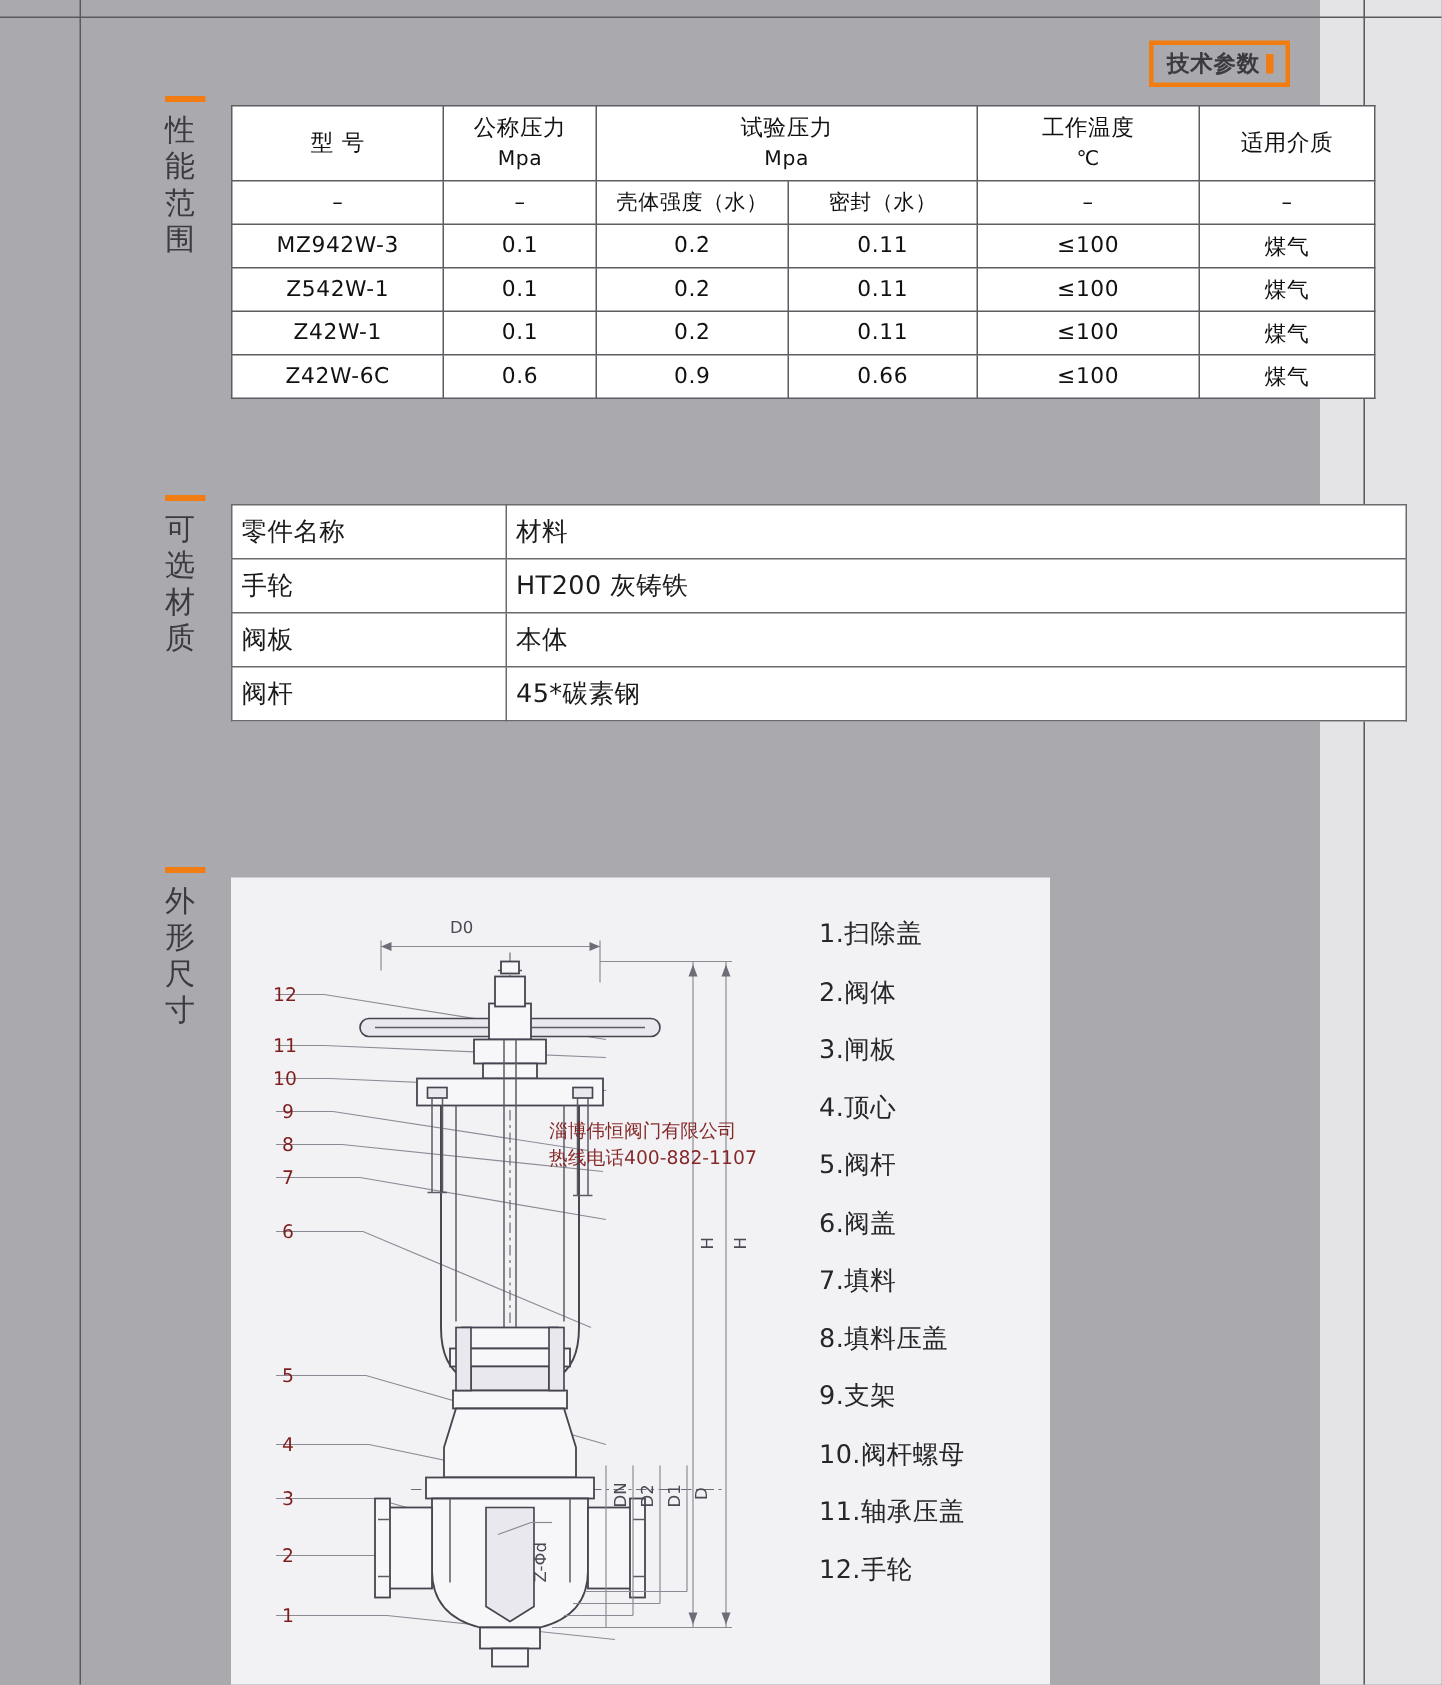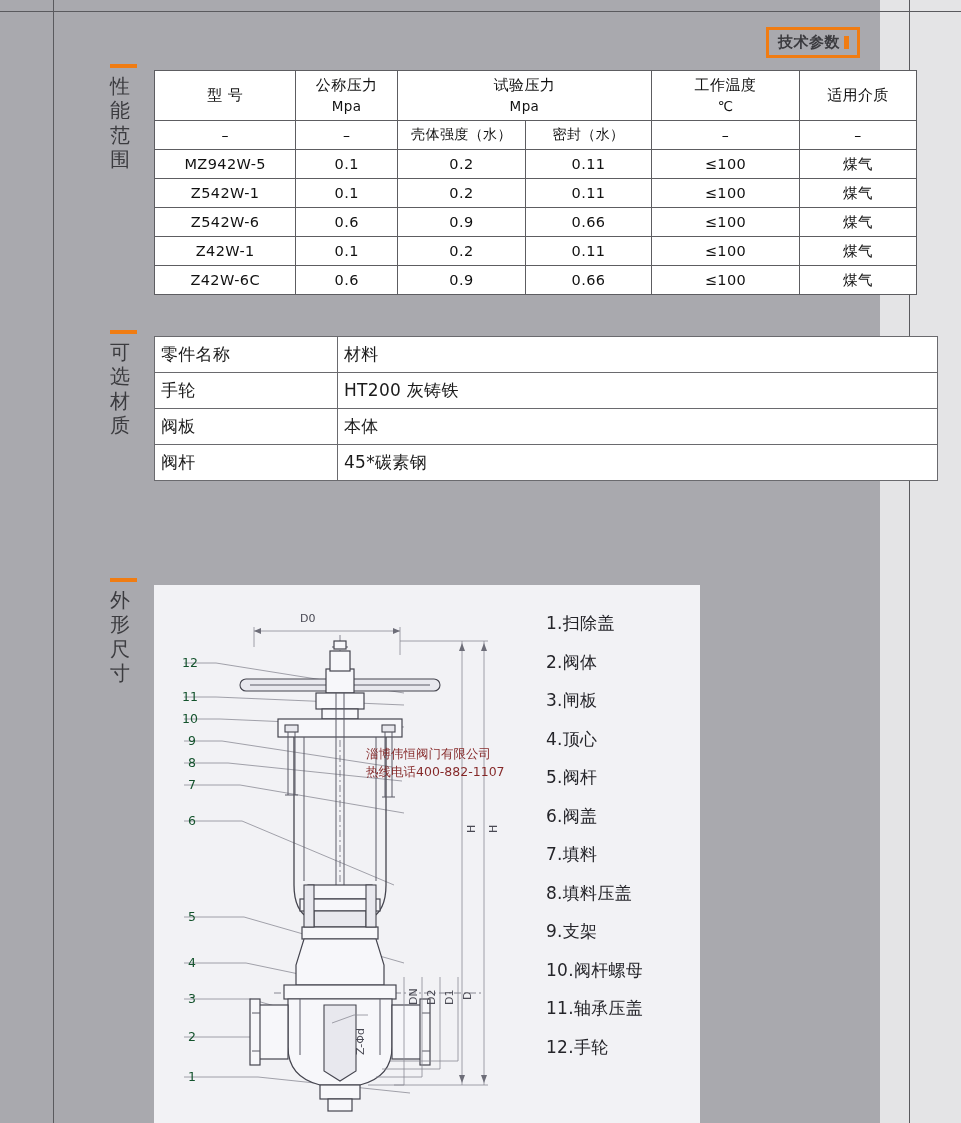--- a/index.html
+++ b/index.html
@@ -102,21 +102,21 @@
     margin-bottom:21.5px;line-height:1;letter-spacing:.3px;
     white-space:nowrap;
   }
   .watermark{
     position:absolute;left:212px;top:160px;
     color:#7f1d1d;font-size:12.5px;line-height:1.45;
     font-family:"DejaVu Sans",sans-serif;
     opacity:.95;pointer-events:none;white-space:nowrap;
   }
   .callout-num{
-    position:absolute;font-size:12.5px;color:#14532d;
+    position:absolute;font-size:12.5px;color:#7f1d1d;
     font-family:"DejaVu Sans",sans-serif;
   }
   .dimlabel{
     position:absolute;font-size:11px;color:#4a4a54;
     font-family:"DejaVu Sans",sans-serif;
   }
   .rot{transform:rotate(-90deg);transform-origin:left top;}
 </style>
 </head>
 <body>
@@ -200,40 +200,32 @@
         <td>–</td>
         <td>–</td>
         <td class="small">壳体强度（水）</td>
         <td class="small">密封（水）</td>
         <td>–</td>
         <td>–</td>
       </tr>
     </thead>
     <tbody id="spec-body">
         <tr>
-          <td>MZ942W-5</td>
+          <td>MZ942W-3</td>
           <td>0.1</td>
           <td>0.2</td>
           <td>0.11</td>
           <td>≤100</td>
           <td>煤气</td>
         </tr>
         <tr>
           <td>Z542W-1</td>
           <td>0.1</td>
           <td>0.2</td>
           <td>0.11</td>
-          <td>≤100</td>
-          <td>煤气</td>
-        </tr>
-        <tr>
-          <td>Z542W-6</td>
-          <td>0.6</td>
-          <td>0.9</td>
-          <td>0.66</td>
           <td>≤100</td>
           <td>煤气</td>
         </tr>
         <tr>
           <td>Z42W-1</td>
           <td>0.1</td>
           <td>0.2</td>
           <td>0.11</td>
           <td>≤100</td>
           <td>煤气</td>

